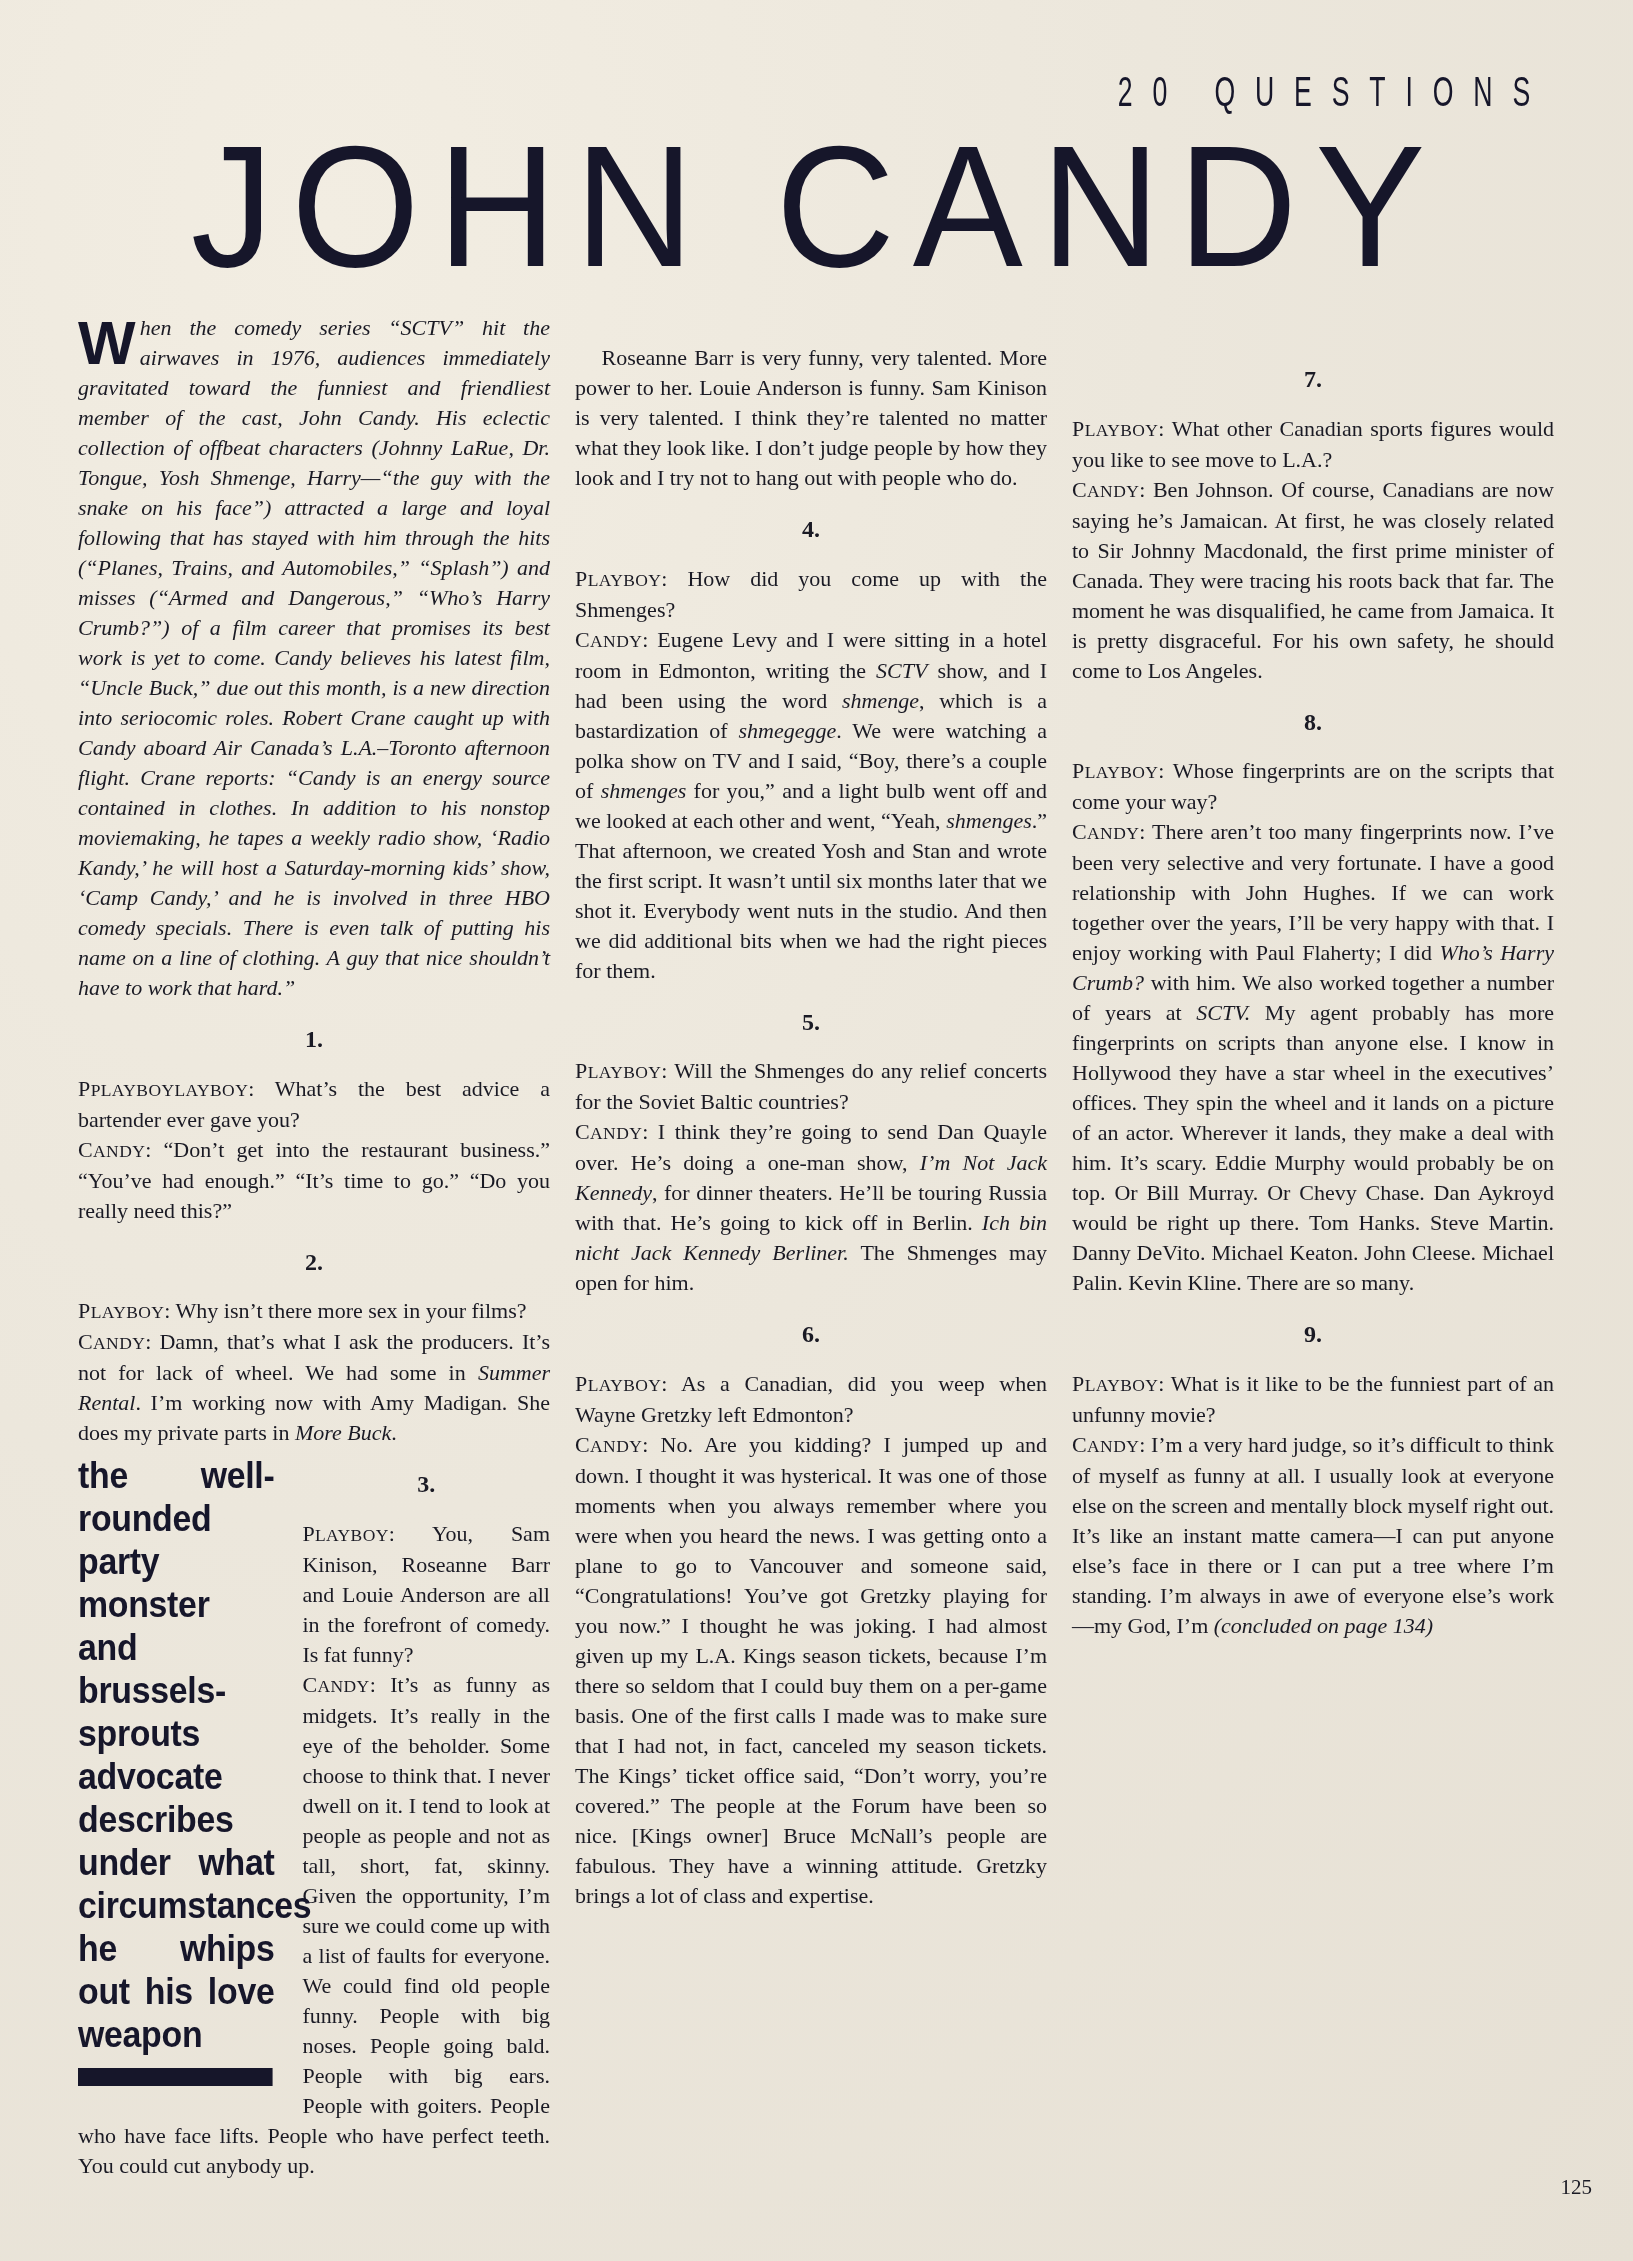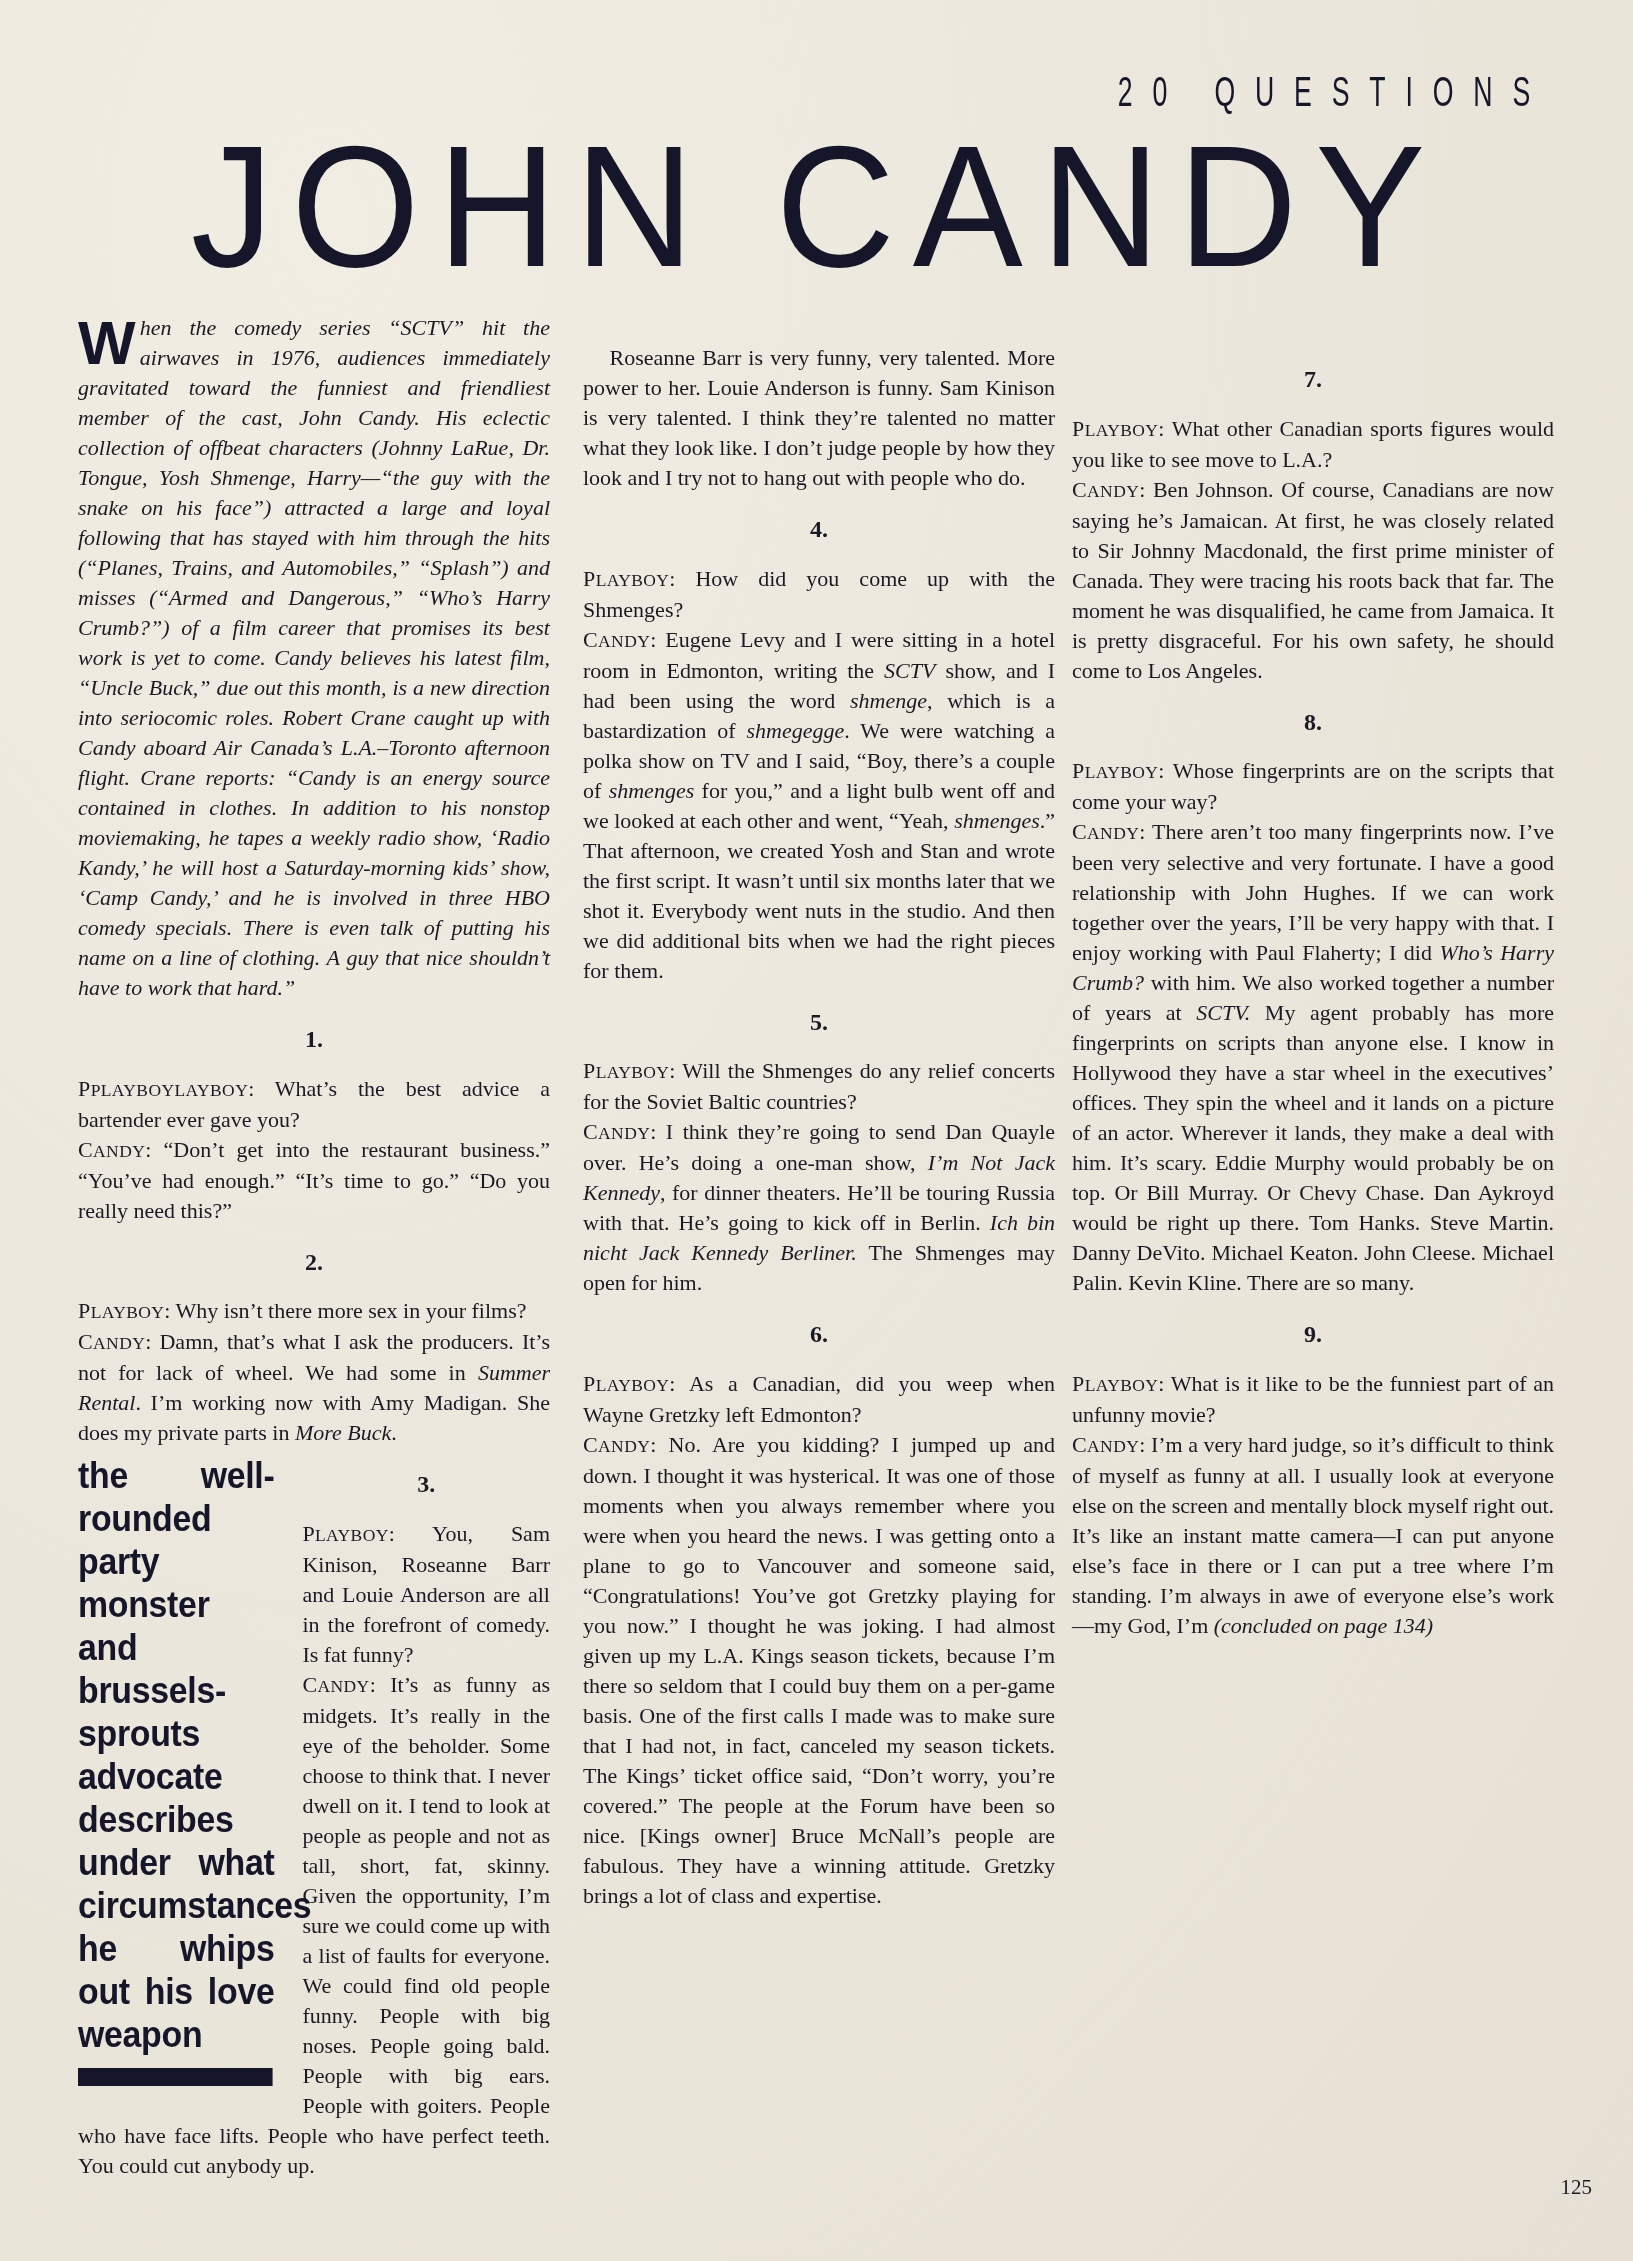--- a/index.html
+++ b/index.html
@@ -65,21 +65,21 @@
     position:absolute;
     top:0;
     width:472px;
     font-size:22px;
     line-height:30px;
     text-align:justify;
     text-justify:inter-word;
     hyphens:manual;
   }
   #col1{left:0;}
-  #col2{left:497px;margin-left:8px;}
+  #col2{left:497px;}
   #col3{left:994px;width:482px;}
 
   p{margin:0;}
   .intro{
     font-style:italic;
     font-size:22px;
     line-height:30px;
     text-align:justify;
   }
   .intro .dropcap{

